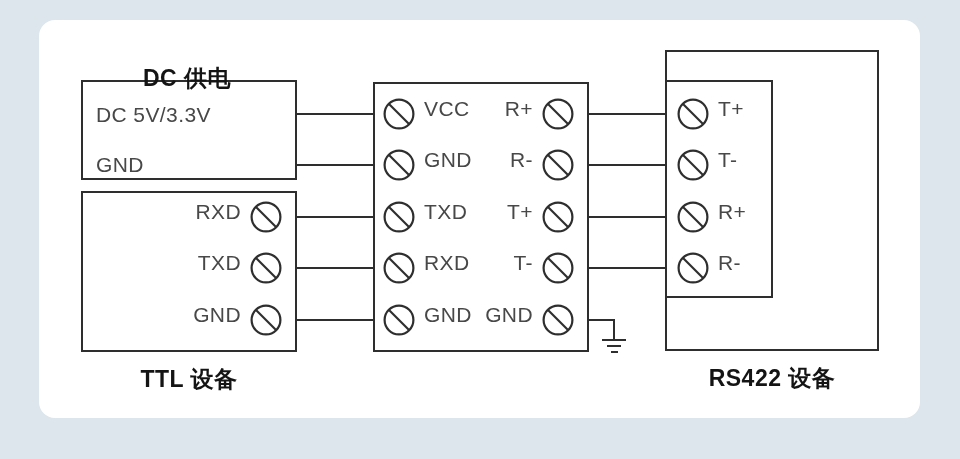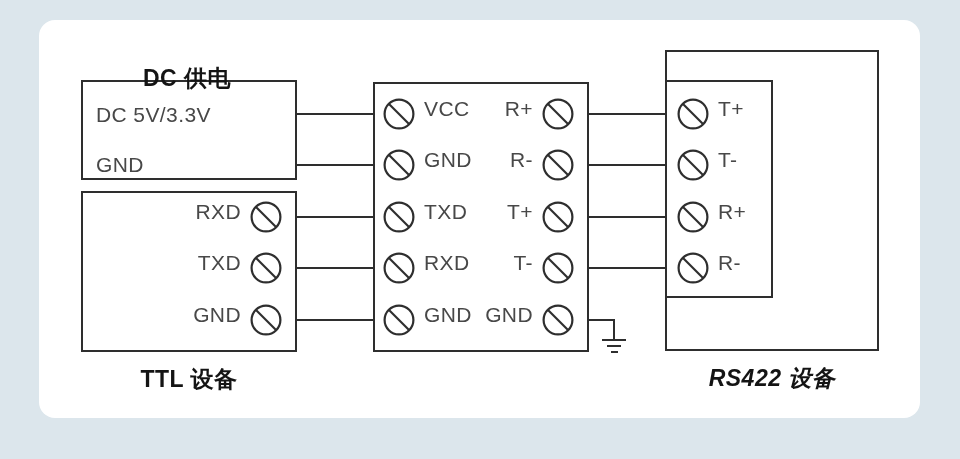--- a/index.html
+++ b/index.html
@@ -13,21 +13,21 @@
   .box-power{left:81px;top:80px;width:216px;height:100px;}
   .box-ttl{left:81px;top:191px;width:216px;height:161px;}
   .box-product{left:373px;top:82px;width:216px;height:270px;}
   .box-rs422-outer{left:665px;top:50px;width:214px;height:301px;}
   .box-rs422-inner{left:665px;top:80px;width:108px;height:218px;}
   .title{position:absolute;font-size:23px;font-weight:600;color:var(--title);letter-spacing:0.5px;white-space:nowrap;}
   .title-dc{left:143px;top:57px;transform:translateY(-50%);margin-top:21px;}
   .title-bottom{transform:translateY(-50%);text-align:center;}
   .title-ttl{left:81px;width:216px;top:379px;text-align:center;}
   .title-product{left:373px;width:216px;top:379px;}
-  .title-rs422{left:665px;width:214px;top:378px;font-style:italic;}
+  .title-rs422{left:665px;width:214px;top:378px;}
   .pinrow{position:absolute;transform:translateY(-50%);font-size:21px;color:var(--label);letter-spacing:0.4px;white-space:nowrap;}
   .prow{left:96px;width:185px;text-align:left;}
   .term{position:absolute;display:flex;align-items:flex-start;gap:9px;transform:translateY(-50%);}
   .term .tlabel{font-size:21px;color:var(--label);letter-spacing:0.4px;white-space:nowrap;line-height:1;}
   .term.rjust{justify-content:flex-end;width:153px;}
   .screw{display:block;flex:0 0 auto;}
   .screw circle,.screw line{fill:none;stroke:var(--line);stroke-width:2.2;}
   .wires{position:absolute;left:0;top:0;pointer-events:none;}
   .wires line,.wires path{stroke:var(--line);stroke-width:2;fill:none;}
 </style>

